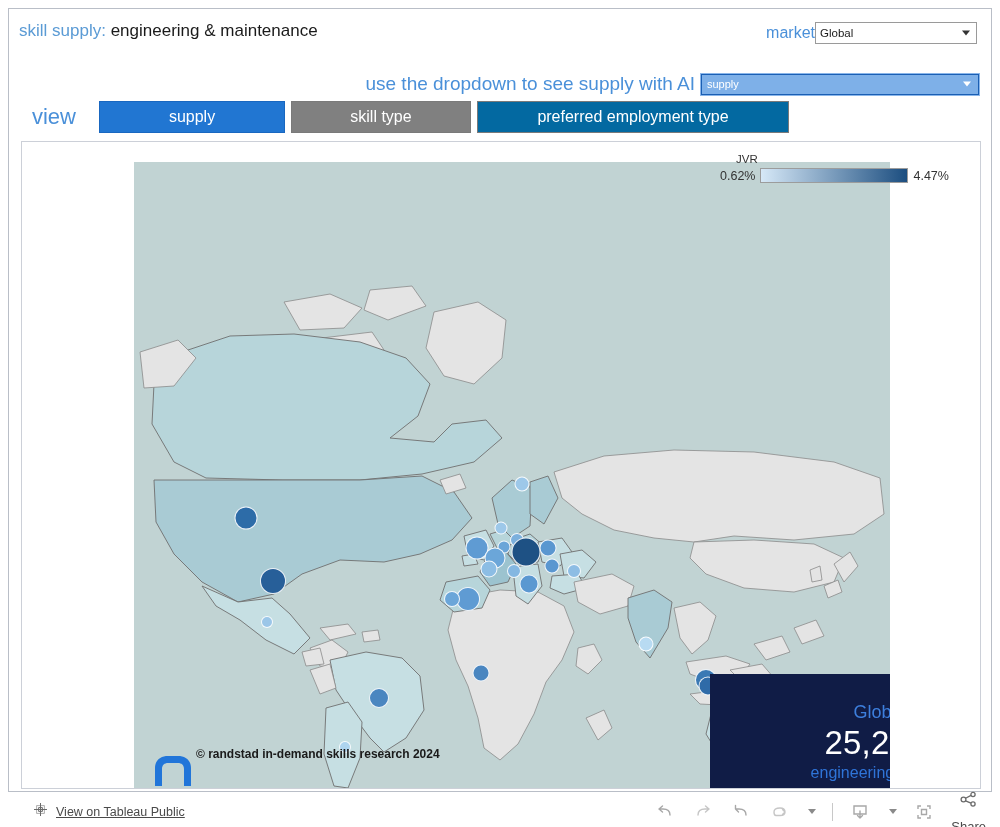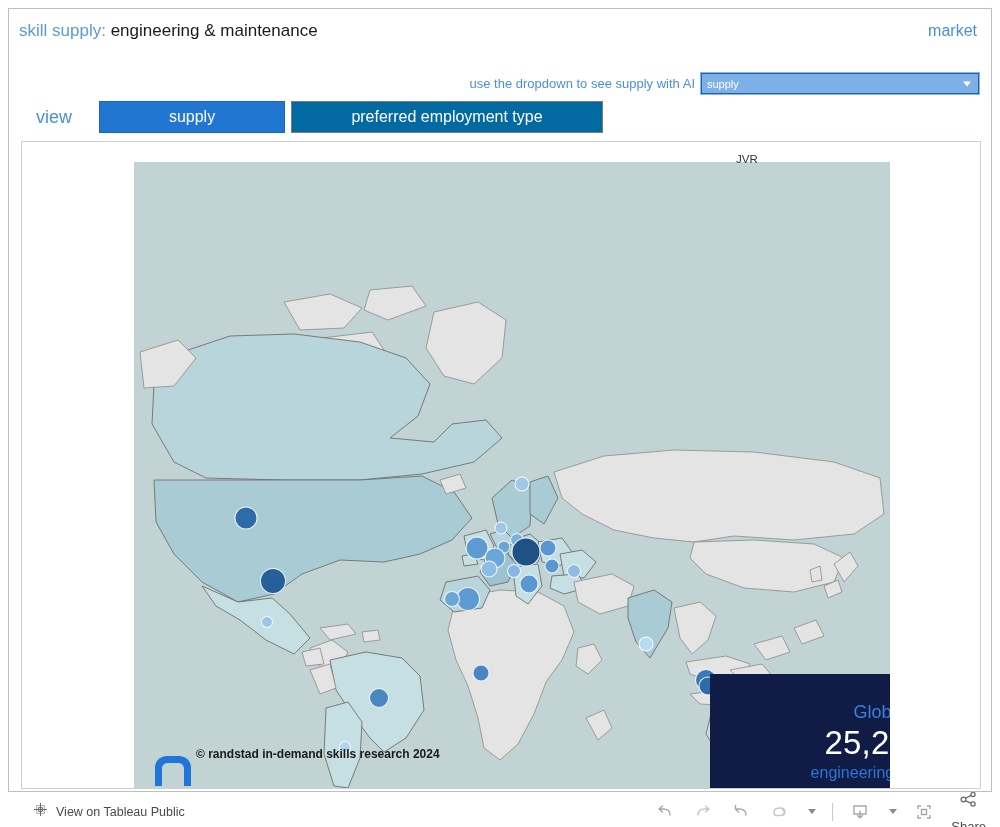--- a/index.html
+++ b/index.html
@@ -67,21 +67,21 @@
 
   
   .ai-row {
     position: absolute;
     left: 0; top: 64px;
     width: 984px;
     display: flex; align-items: center; justify-content: flex-end;
     padding-right: 14px;
   }
   .ai-label {
-    color: #4a90d9; font-size: 13px; margin-right: 6px;
+    color: #4a90d9; font-size: 19px; margin-right: 6px;
   }
   .ai-select {
     width: 278px; height: 21px;
     background: #7eb0e8;
     border: 1px solid #1a5fb4;
     outline: 1px solid #8ab6ea;
     display: flex; align-items: center;
     padding: 0 5px;
     position: relative;
   }
@@ -99,21 +99,21 @@
 
   
   .tabs {
     position: absolute;
     left: 0; top: 88px;
     width: 984px; height: 40px;
     display: flex; align-items: center;
   }
   .view-label {
     width: 90px; text-align: center;
-    color: #4a90d9; font-size: 18px;
+    color: #4a90d9; font-size: 22px;
   }
   .tab {
     height: 32px;
     background: #808080;
     color: #ffffff;
     font-size: 16px;
     display: flex; align-items: center; justify-content: center;
     margin-right: 6px;
     cursor: pointer;
     border: 1px solid #7a7a7a;
@@ -217,21 +217,21 @@
     width: 1000px; height: 31px;
     background: #ffffff;
     display: flex; align-items: center;
   }
   .tb-left {
     display: flex; align-items: center; gap: 7px;
     margin-left: 32px;
     cursor: pointer;
   }
   .tb-left .tb-text {
-    font-size: 12.5px; color: #4a4a4a;
+    font-size: 12.5px; color: #4a4a4a; text-decoration: underline;
   }
   .tb-right {
     position: absolute; right: 14px; top: 0;
     height: 31px;
     display: flex; align-items: center; gap: 16px;
   }
   .tb-icon {
     width: 22px; height: 22px;
     display: flex; align-items: center; justify-content: center;
     cursor: pointer;
@@ -258,33 +258,38 @@
 
   <div class="dash-frame">
 
     <div class="title-row">
       <span class="title-accent">skill supply:</span>
       <span class="title-main">engineering &amp; maintenance</span>
     </div>
 
     <div class="market-row">
       <span class="market-label">market</span>
+      <div class="market-select">
+        <span class="sel-val">Global</span>
+        <span class="caret"></span>
+      </div>
     </div>
 
     <div class="ai-row">
       <span class="ai-label">use the dropdown to see supply with AI</span>
       <div class="ai-select">
         <span class="sel-val">supply</span>
         <span class="caret-light"></span>
       </div>
     </div>
 
     <div class="tabs">
       <div class="view-label">view</div>
       <div class="tab w1 active" style="background: rgb(33, 118, 210);">supply</div>
+      <div class="tab w2" style="background: rgb(128, 128, 128);">skill type</div>
       <div class="tab w4" style="background: #0369a1;">preferred employment type</div>
     </div>
 
     <div class="viz">
 
       <div class="map-canvas">
 
         <svg class="landmap" viewBox="0 0 756 628">
           <defs>
             <style>
@@ -406,20 +411,25 @@
             <path d="M3,32 L3,14 C3,6 9,2 16,2 L21,2 L21,9 L16,9 C12.5,9 10,11 10,15 L10,32 Z" fill="#2175d9"></path>
             <path d="M39,32 L39,14 C39,6 33,2 26,2 L21,2 L21,9 L26,9 C29.5,9 32,11 32,15 L32,32 Z" fill="#2175d9"></path>
           </svg>
         </div>
         <div class="copyline">© randstad in-demand skills research 2024</div>
 
       </div>
 
       <div class="legend" style="left:698px; top:11px;">
         <div class="legend-title">JVR</div>
+        <div class="legend-bar-row">
+          <span class="legend-min">0.62%</span>
+          <span class="legend-grad" id="legend-grad" style="background: linear-gradient(to right, rgb(214, 232, 247), rgb(28, 78, 128));"></span>
+          <span class="legend-max">4.47%</span>
+        </div>
       </div>
 
     </div>
   </div>
 
   <div class="toolbar">
     <div class="tb-left">
       <span>
         <svg width="17" height="17" viewBox="0 0 17 17">
           <g stroke="#6b6b6b" stroke-width="1" fill="none">

